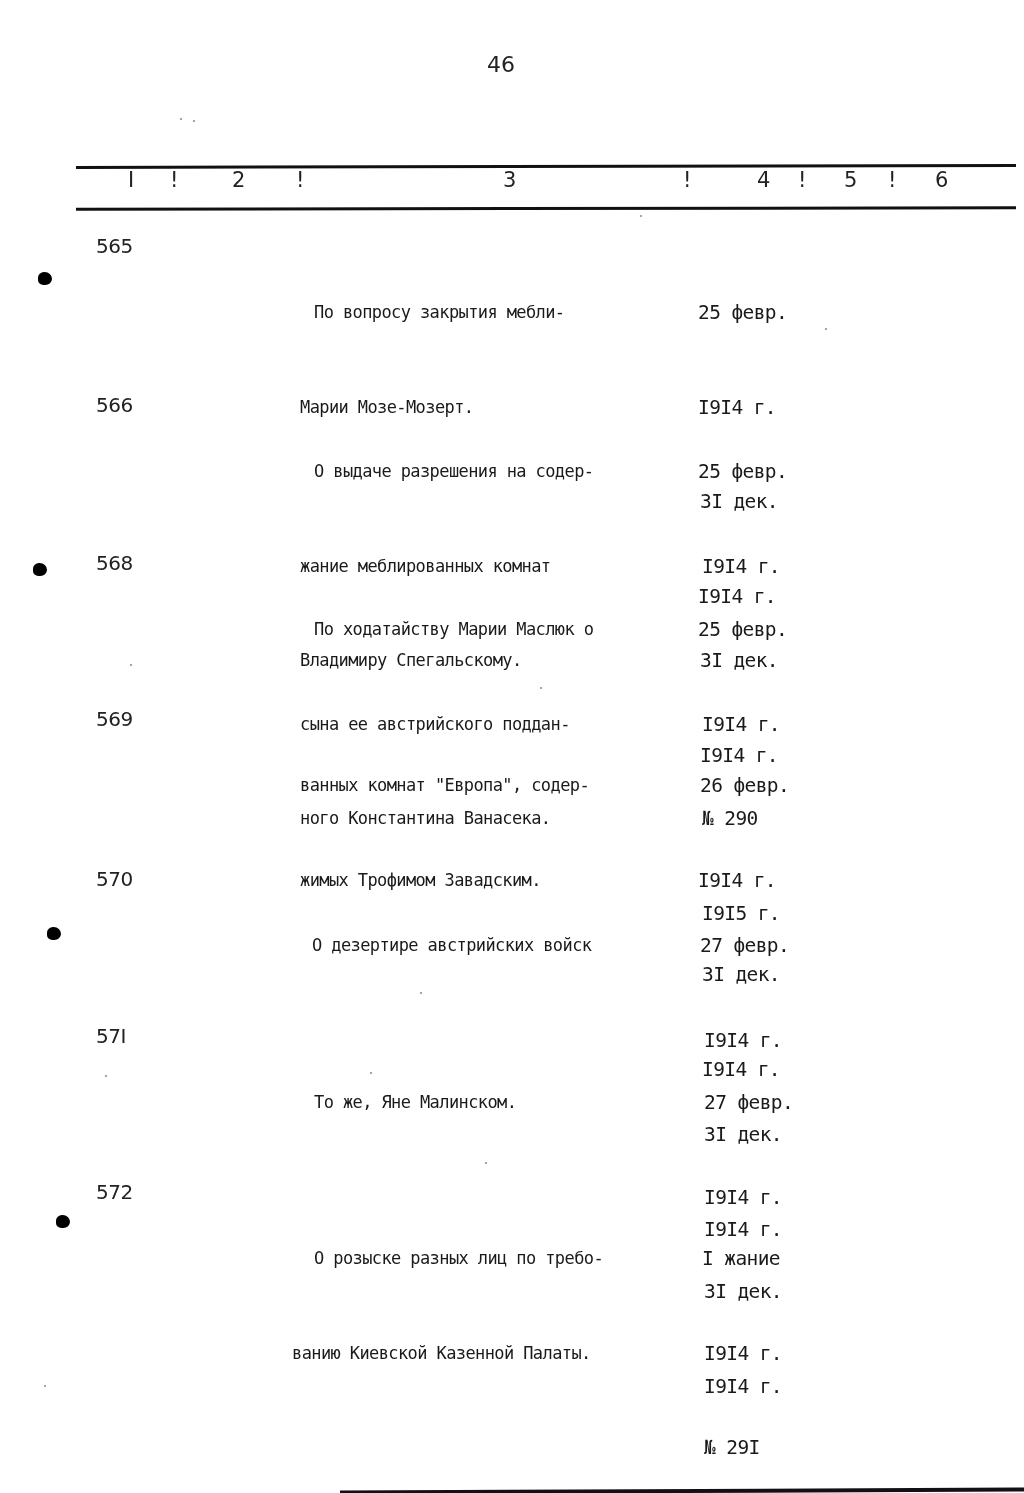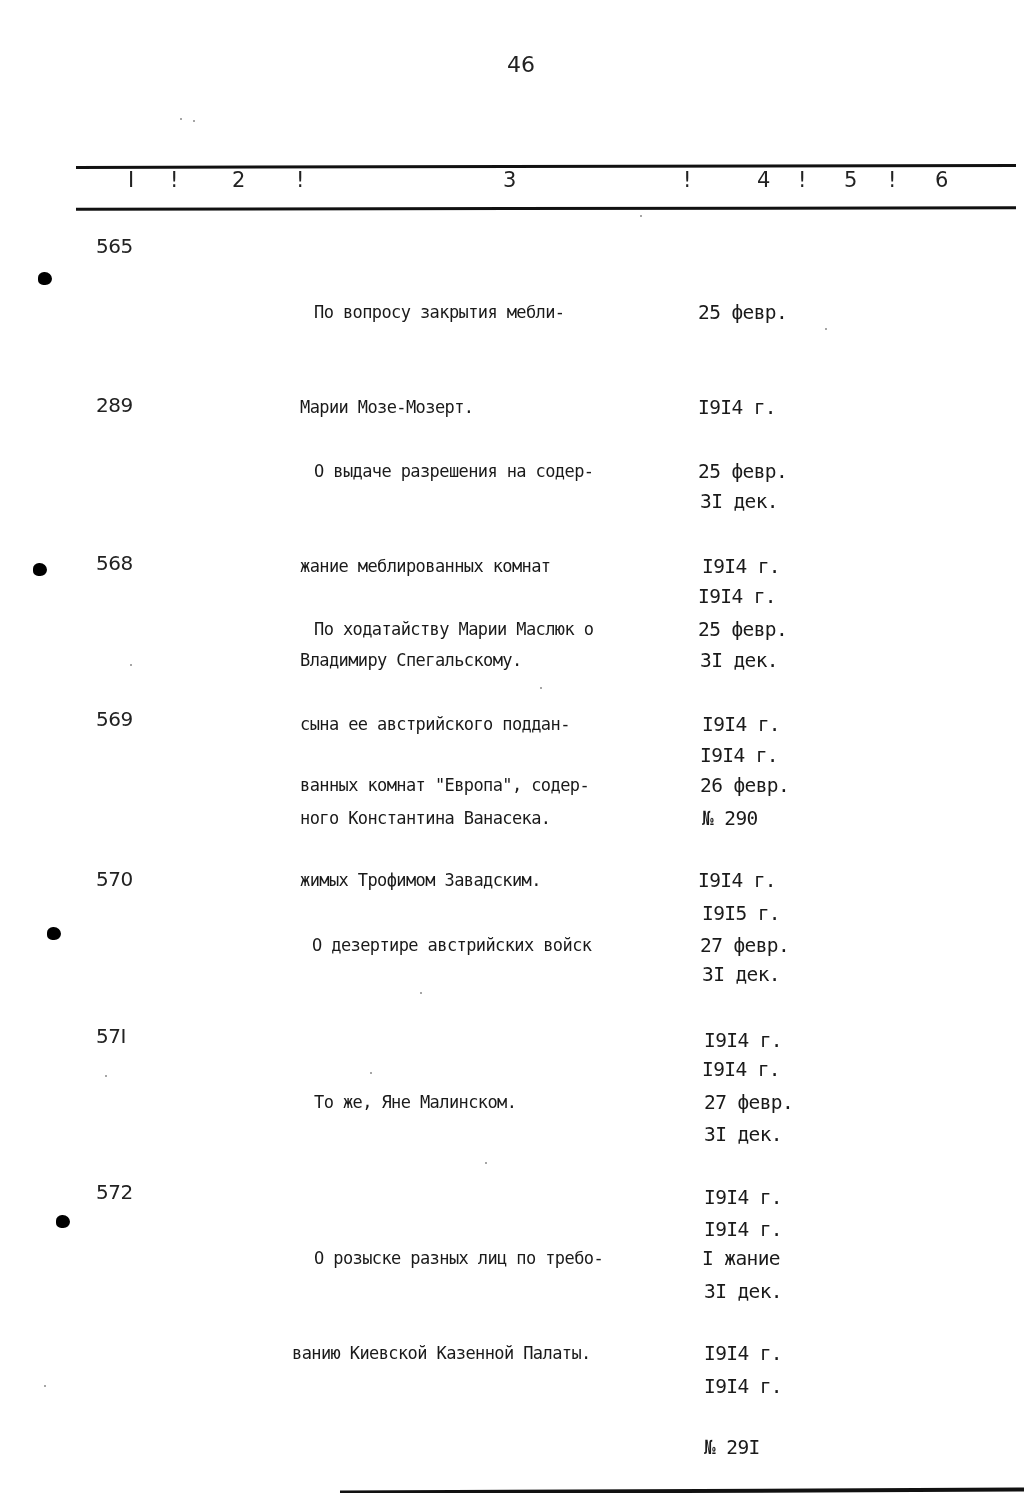--- a/index.html
+++ b/index.html
@@ -3,21 +3,21 @@
 <meta charset="utf-8">
 <style>
   html, body { margin: 0; padding: 0; background: #ffffff; }
   body {
     width: 1024px; height: 1493px; position: relative; overflow: hidden;
     font-family: "DejaVu Sans Mono", "Liberation Mono", monospace;
     color: #1a1a1a;
   }
   .page-number {
     position: absolute; left: 487px; top: 52px;
-    font-family: "DejaVu Sans", sans-serif; font-size: 22px; color: #222; margin-left: 20px;
+    font-family: "DejaVu Sans", sans-serif; font-size: 22px; color: #222;
   }
   .rule {
     position: absolute; background: #111;
   }
   .rule-top { left: 76px; top: 165px; width: 940px; height: 3px; transform: rotate(-0.12deg); }
   .rule-mid { left: 76px; top: 207px; width: 940px; height: 3px; transform: rotate(-0.08deg); }
   .rule-bottom { left: 340px; top: 1489px; width: 684px; height: 4px; transform: rotate(-0.25deg); }
 
   .header-row { position: absolute; top: 168px; left: 0; width: 1024px; height: 30px;
     font-family: "DejaVu Sans", sans-serif; font-size: 21px; color: #222; }
@@ -76,21 +76,21 @@
   </div>
   <div class="dates">
     <div>25 февр.</div>
     <div>I9I4 г.</div>
     <div style="padding-left:2px">3I дек.</div>
     <div>I9I4 г.</div>
   </div>
 </div>
 
 <div class="entry" style="top:393px">
-  <div class="num">289</div>
+  <div class="num">566</div>
   <div class="desc">
     <div style="padding-left:14px">О выдаче разрешения на содер-</div>
     <div>жание меблированных комнат</div>
     <div>Владимиру Спегальскому.</div>
   </div>
   <div class="dates">
     <div>25 февр.</div>
     <div style="padding-left:4px">I9I4 г.</div>
     <div style="padding-left:2px">3I дек.</div>
     <div style="padding-left:2px">I9I4 г.</div>

